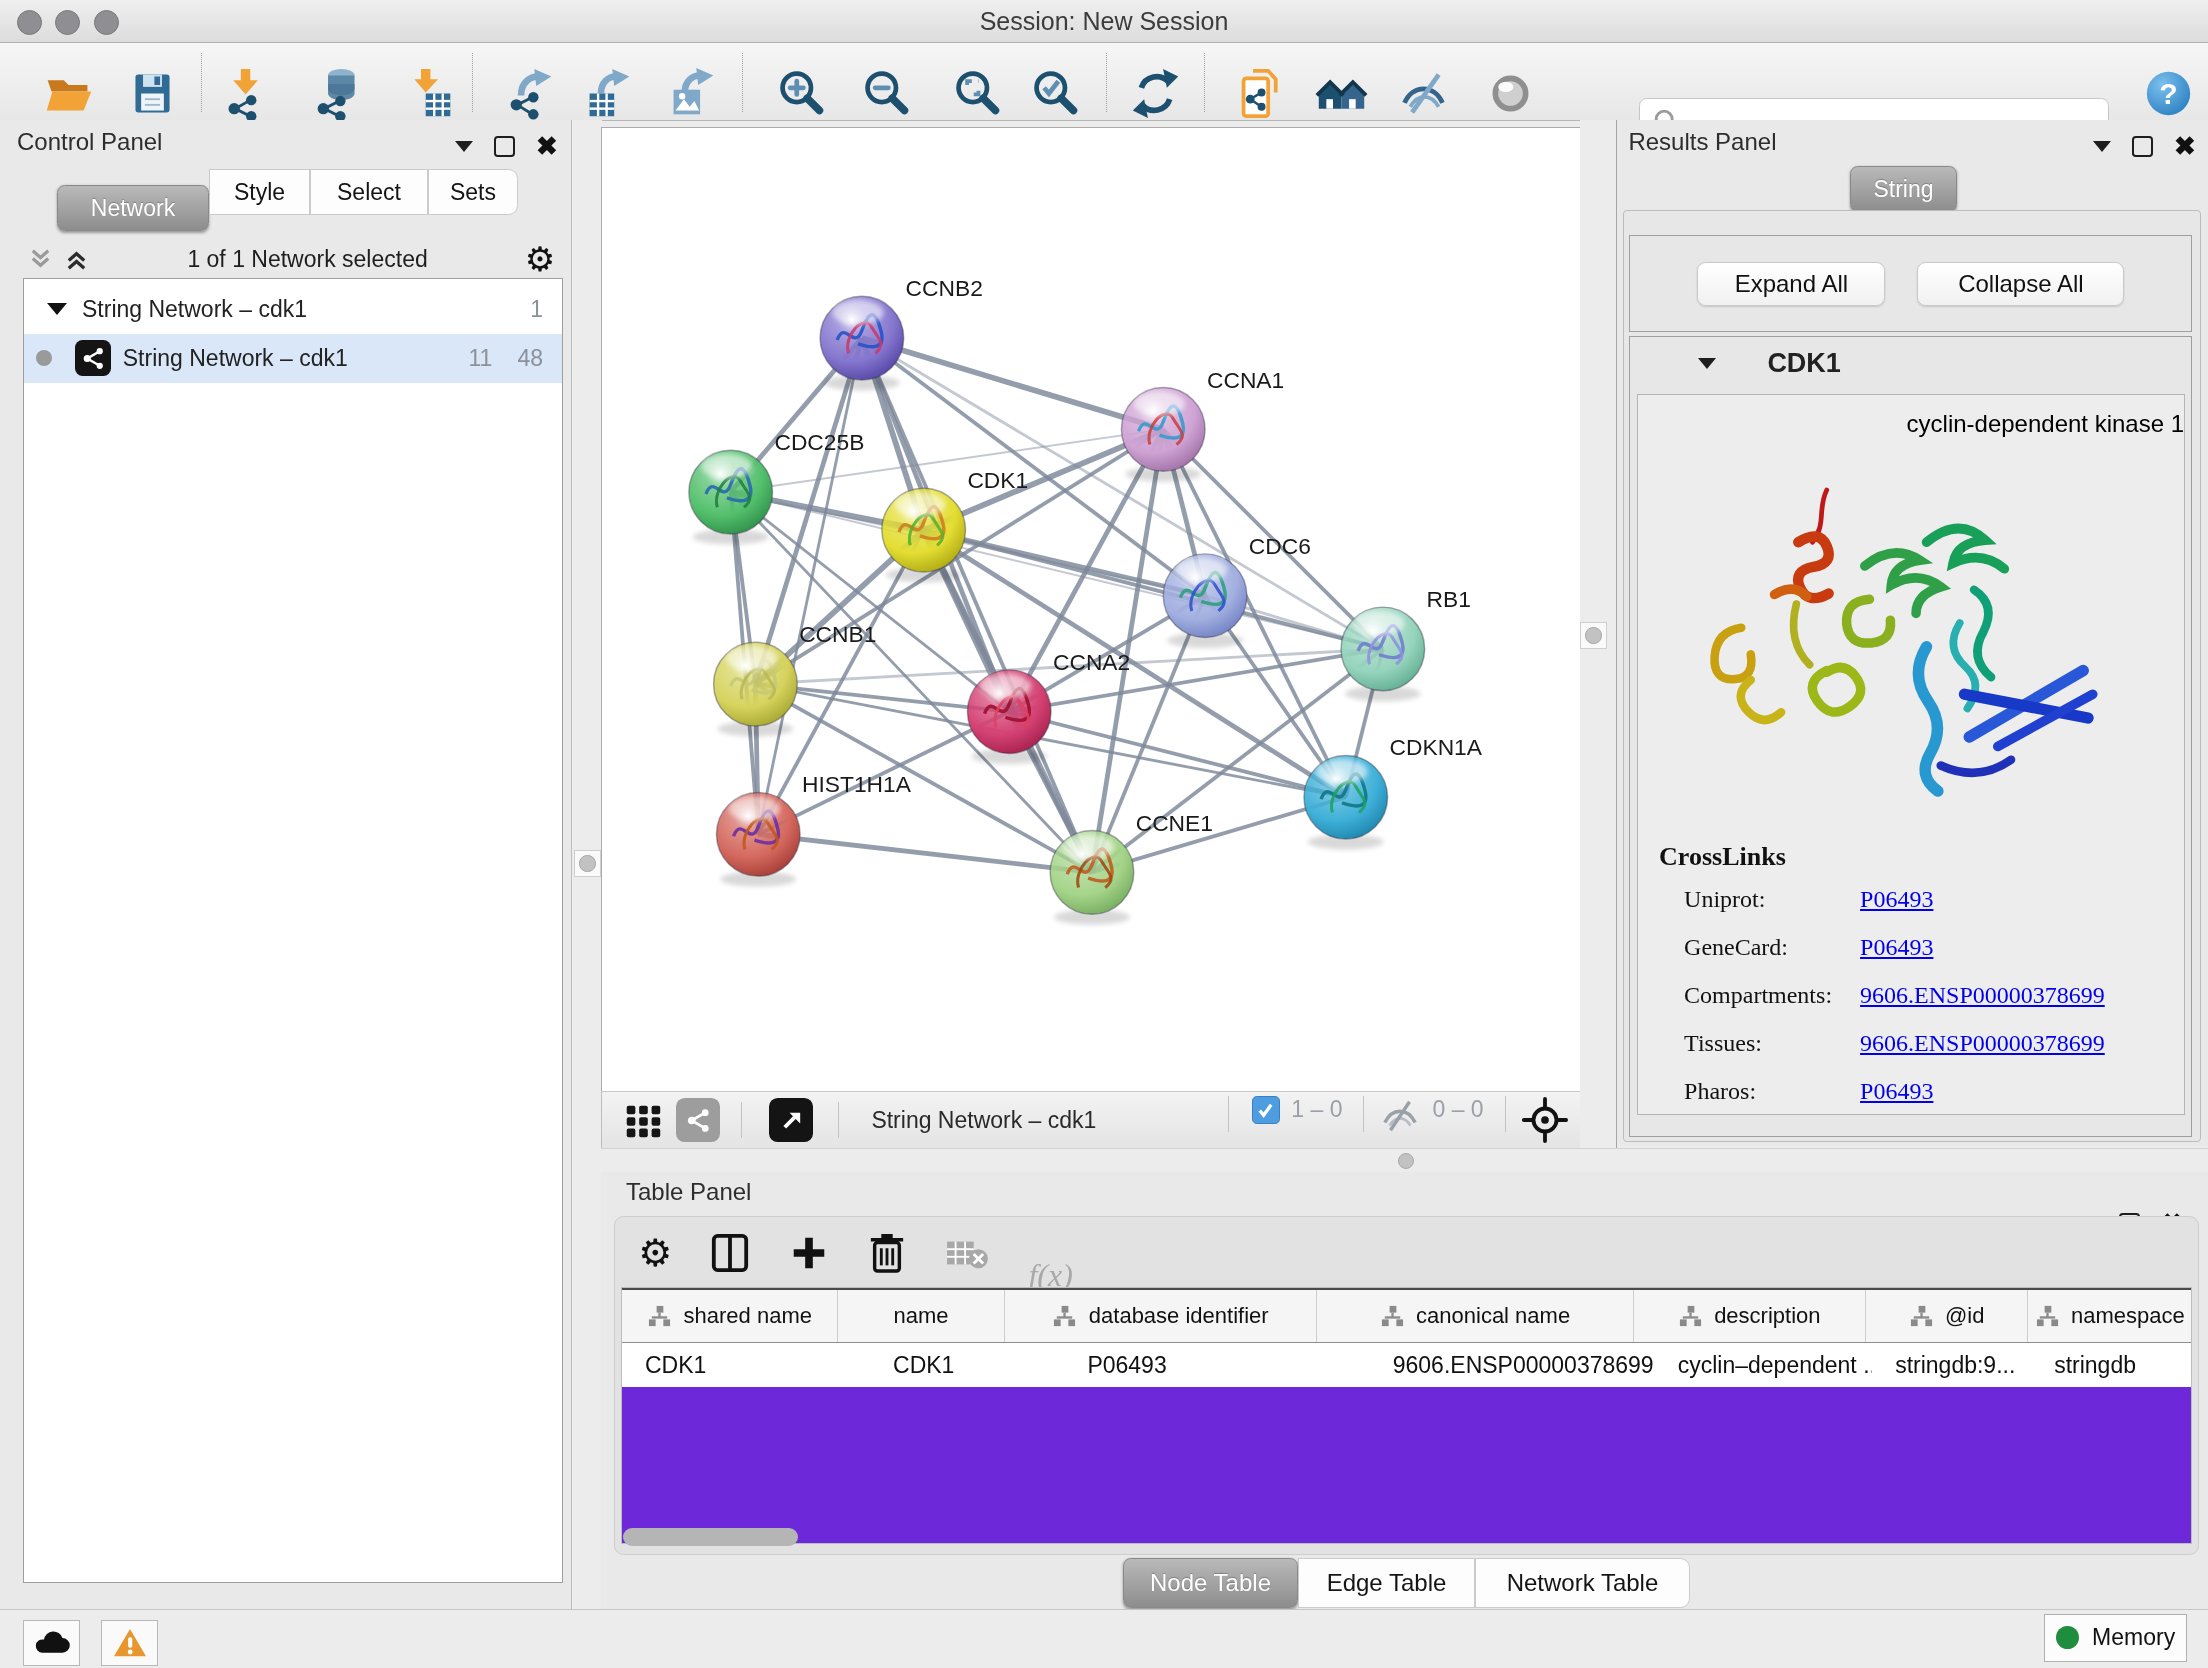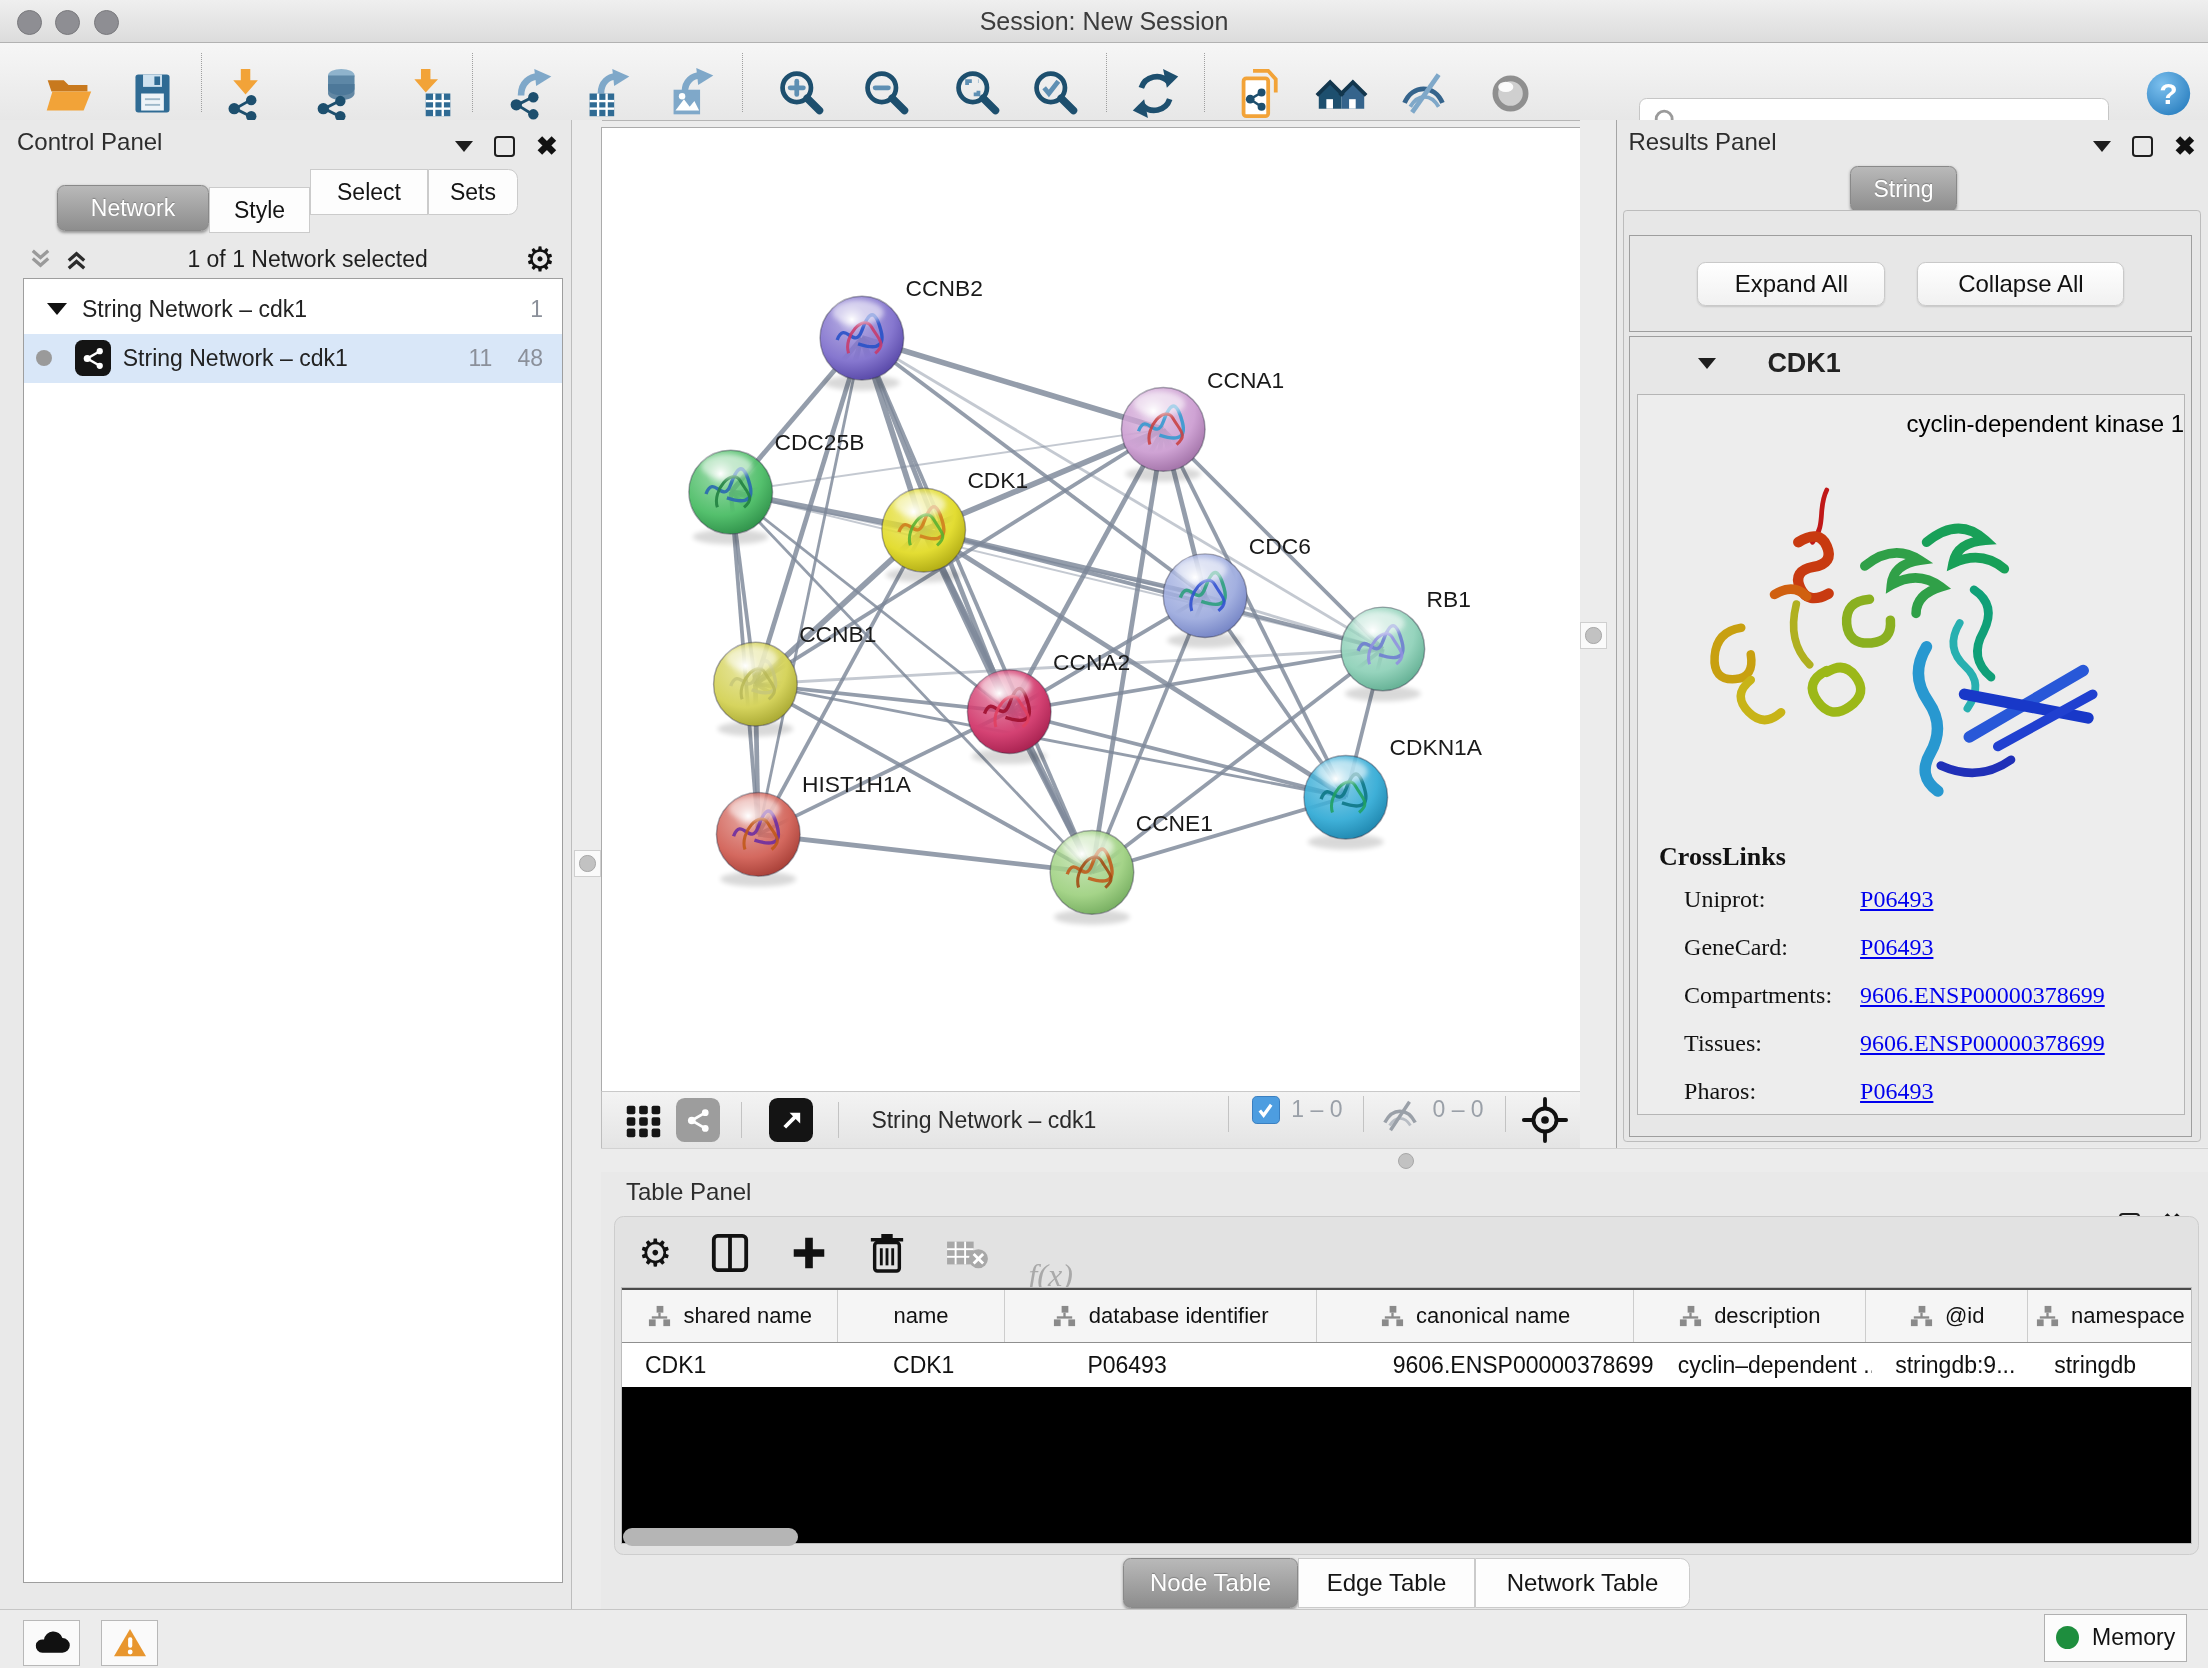--- a/index.html
+++ b/index.html
@@ -299,21 +299,21 @@
     </div>
     <div class="abs winbtns" style="right:13.3px;top:13.3px;">
       <div class="tri-down"></div>
       <div class="float-btn"></div>
       <div class="close-x">✖</div>
     </div>
     <div class="abs" style="left:57px;top:49px;display:flex;">
       <div class="tab sel" style="width:150px;margin-top:16px;">
           <span>Network</span>
         </div>
-      <div class="tab" style="width:99px;border-radius:0;margin-top:18px;">
+      <div class="tab" style="width:99px;border-radius:0;">
           <span>Style</span>
         </div>
       <div class="tab" style="width:116px;border-radius:0;">
           <span>Select</span>
         </div>
       <div class="tab" style="width:88px;border-radius:0 9.5px 9.5px 0;">
           <span>Sets</span>
         </div>
     </div>
     <div class="abs" style="left:23px;top:120px;width:538px;height:38px;display:flex;align-items:center;">
@@ -813,21 +813,21 @@
               <line x1="22" y1="8" x2="22" y2="32"></line>
             </g>
             <circle cx="36" cy="26" r="10" fill="#a8a8a8"></circle>
             <g stroke="#fff" stroke-width="3">
               <line x1="31" y1="21" x2="41" y2="31"></line>
               <line x1="41" y1="21" x2="31" y2="31"></line>
             </g>
           </svg>
         <div class="ghost" style="font-size:32px;font-style:italic;font-family:'Liberation Serif',serif;">f(x)</div>
       </div>
-      <div style="position:absolute;left:5.7px;top:70px;width:1569px;height:255px;background:#000000;border:1px solid #bdbdbd;overflow:hidden;">
+      <div style="position:absolute;left:5.7px;top:70px;width:1569px;height:255px;background:#6d28d9;border:1px solid #bdbdbd;overflow:hidden;">
         <div class="thead">
           <div class="thcell" style="width:217px;">
             <svg class="treeicon" width="25" height="25" viewBox="0 0 26 26">
                 <rect x="10" y="2" width="7" height="7" fill="#8a8a8a"></rect>
                 <line x1="13" y1="9" x2="13" y2="14" stroke="#8a8a8a" stroke-width="2.4"></line>
                 <line x1="5" y1="14" x2="21" y2="14" stroke="#8a8a8a" stroke-width="2.4"></line>
                 <rect x="2" y="16" width="7" height="7" fill="#8a8a8a"></rect>
                 <rect x="17" y="16" width="7" height="7" fill="#8a8a8a"></rect>
               </svg>
             <span>shared name</span>

